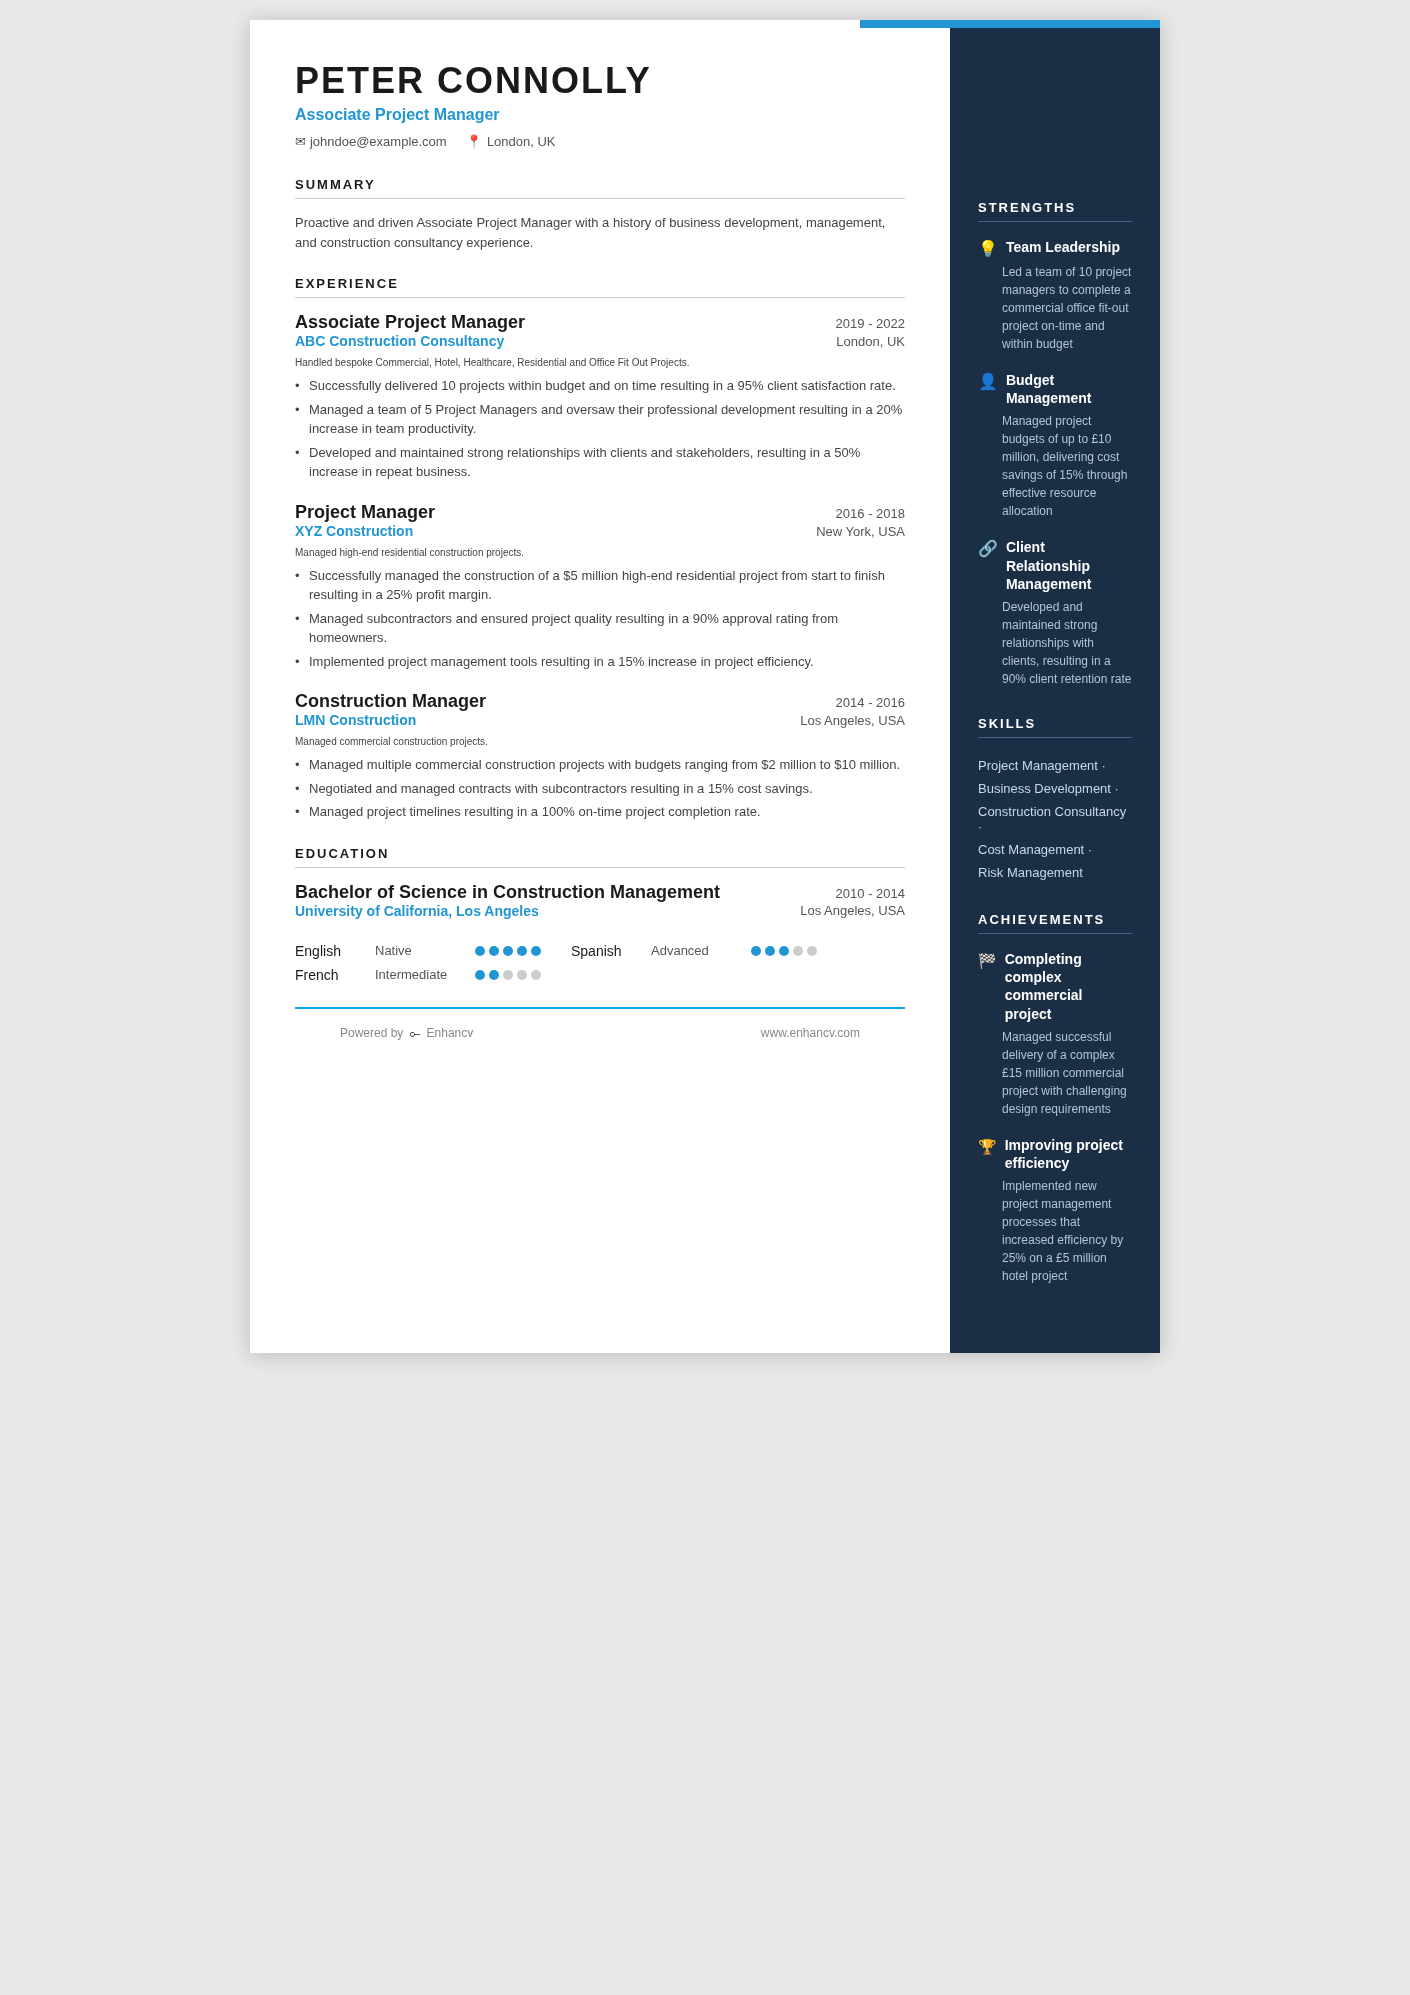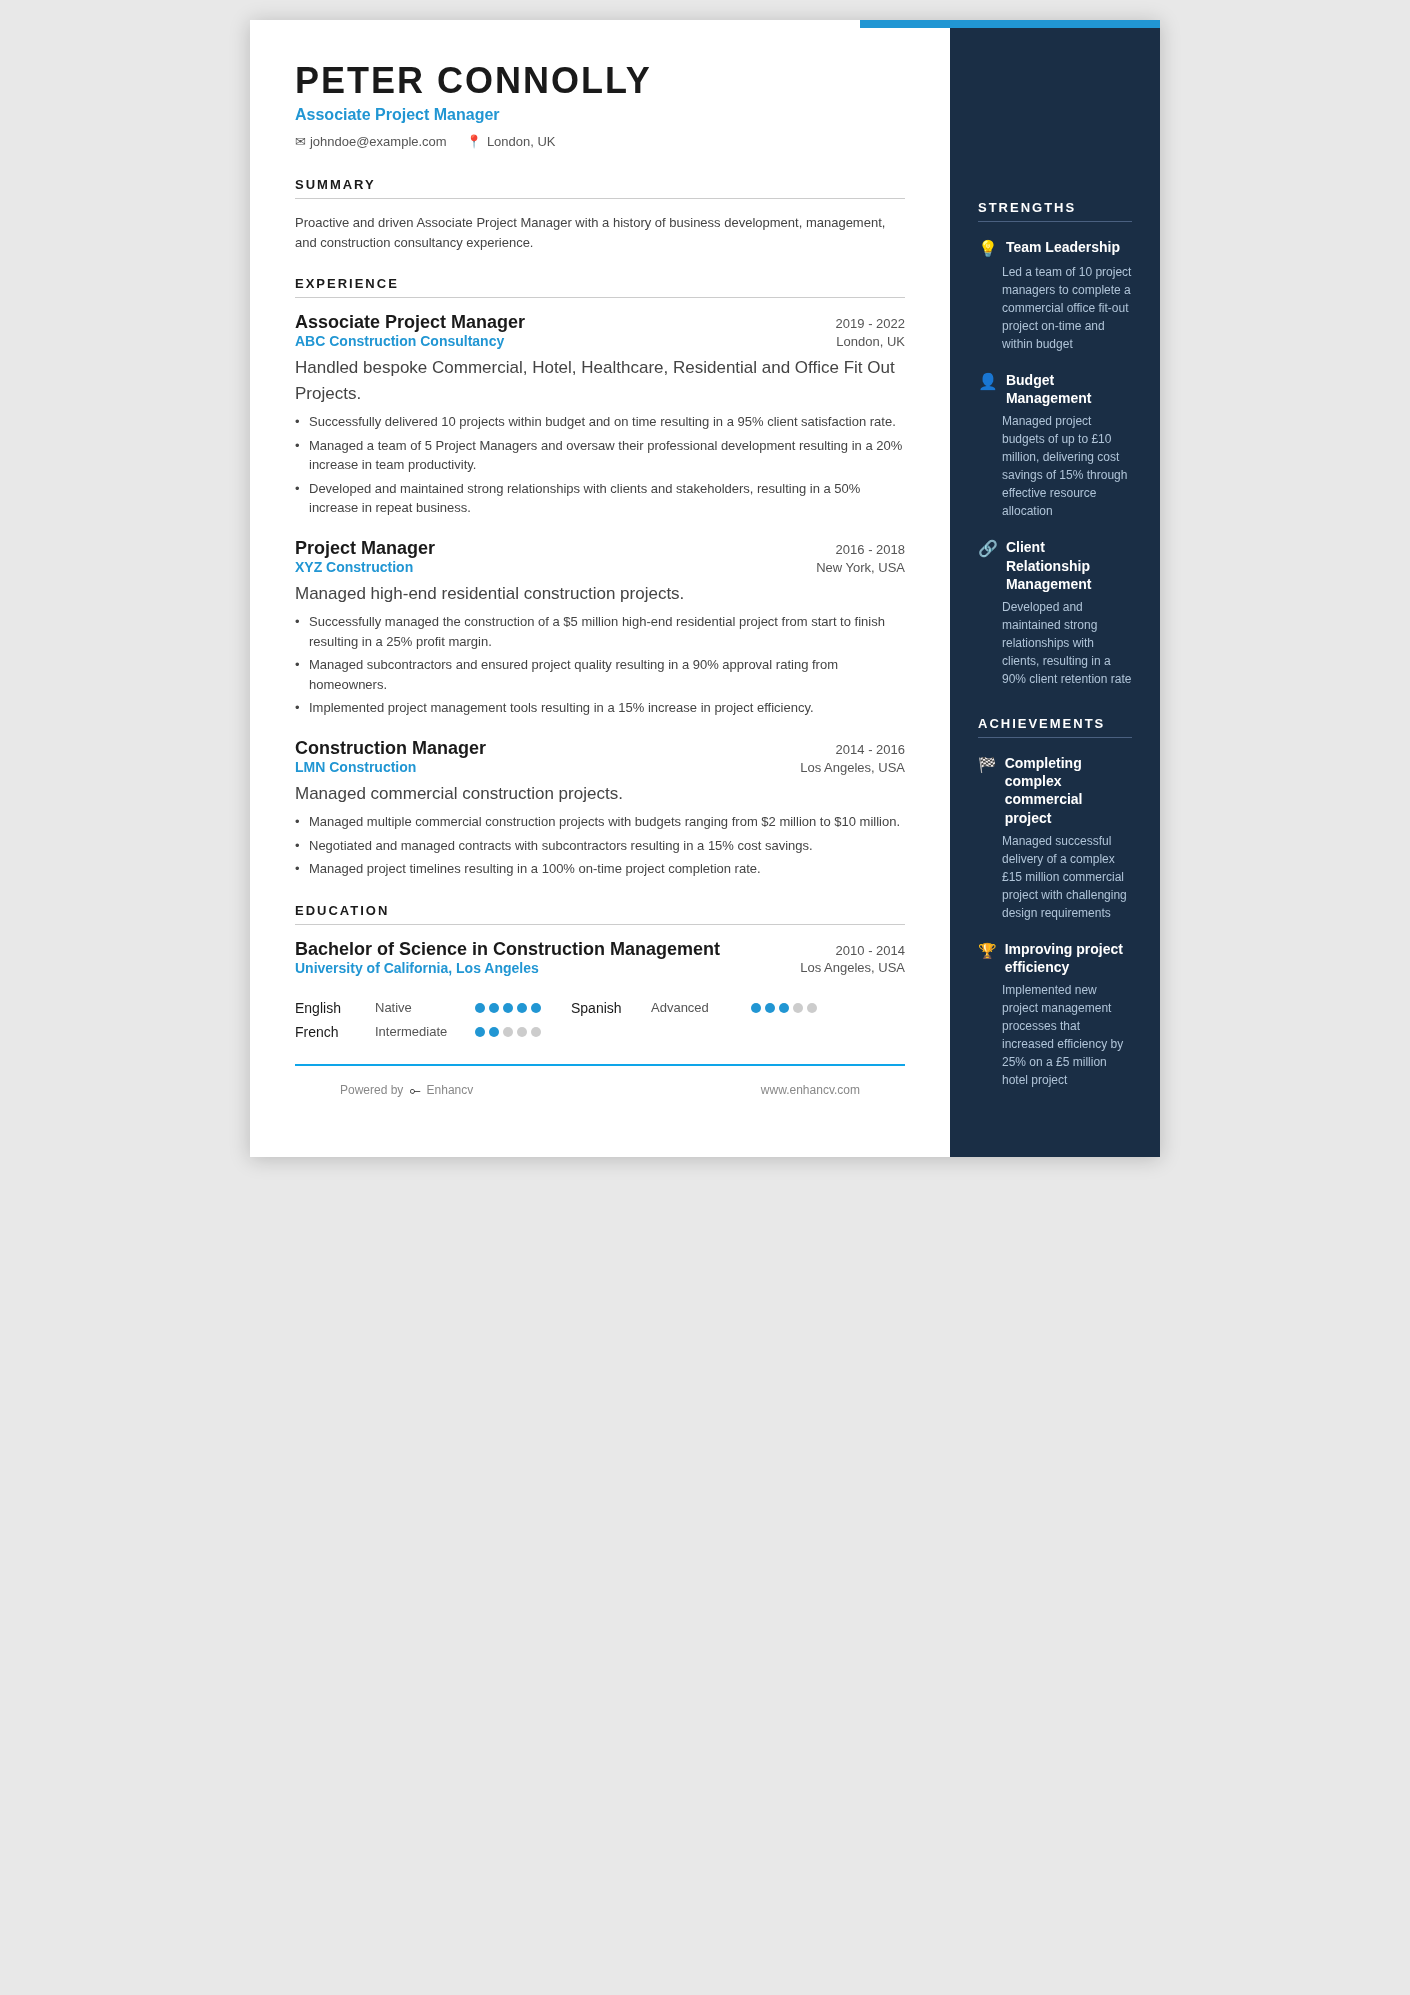--- a/index.html
+++ b/index.html
@@ -108,21 +108,21 @@
     .exp-company {
       font-size: 14px;
       color: #2196d3;
       font-weight: 600;
     }
     .exp-location {
       font-size: 13px;
       color: #555;
     }
     .exp-desc {
-      font-size: 17px;
+      font-size: 10px;
       color: #444;
       margin-bottom: 6px;
       line-height: 1.5;
     }
     .exp-bullets {
       list-style: none;
       padding-left: 0;
     }
     .exp-bullets li {
       font-size: 13px;
@@ -475,20 +475,28 @@
 
         <div class="strength-item">
           <div class="strength-title-row">
             <span class="strength-icon">🔗</span>
             <div class="strength-title">Client Relationship Management</div>
           </div>
           <div class="strength-desc">Developed and maintained strong relationships with clients, resulting in a 90% client retention rate</div>
         </div>
       </div>
 
+      <div class="right-section">
+        <div class="right-section-title">SKILLS</div>
+        <div class="skill-item">Project Management ·</div>
+        <div class="skill-item">Business Development ·</div>
+        <div class="skill-item">Construction Consultancy ·</div>
+        <div class="skill-item">Cost Management ·</div>
+        <div class="skill-item">Risk Management</div>
+      </div>
 
       <div class="right-section">
         <div class="right-section-title">ACHIEVEMENTS</div>
 
         <div class="achievement-item">
           <div class="achievement-title-row">
             <span class="achievement-icon">🏁</span>
             <div class="achievement-title">Completing complex commercial project</div>
           </div>
           <div class="achievement-desc">Managed successful delivery of a complex £15 million commercial project with challenging design requirements</div>

